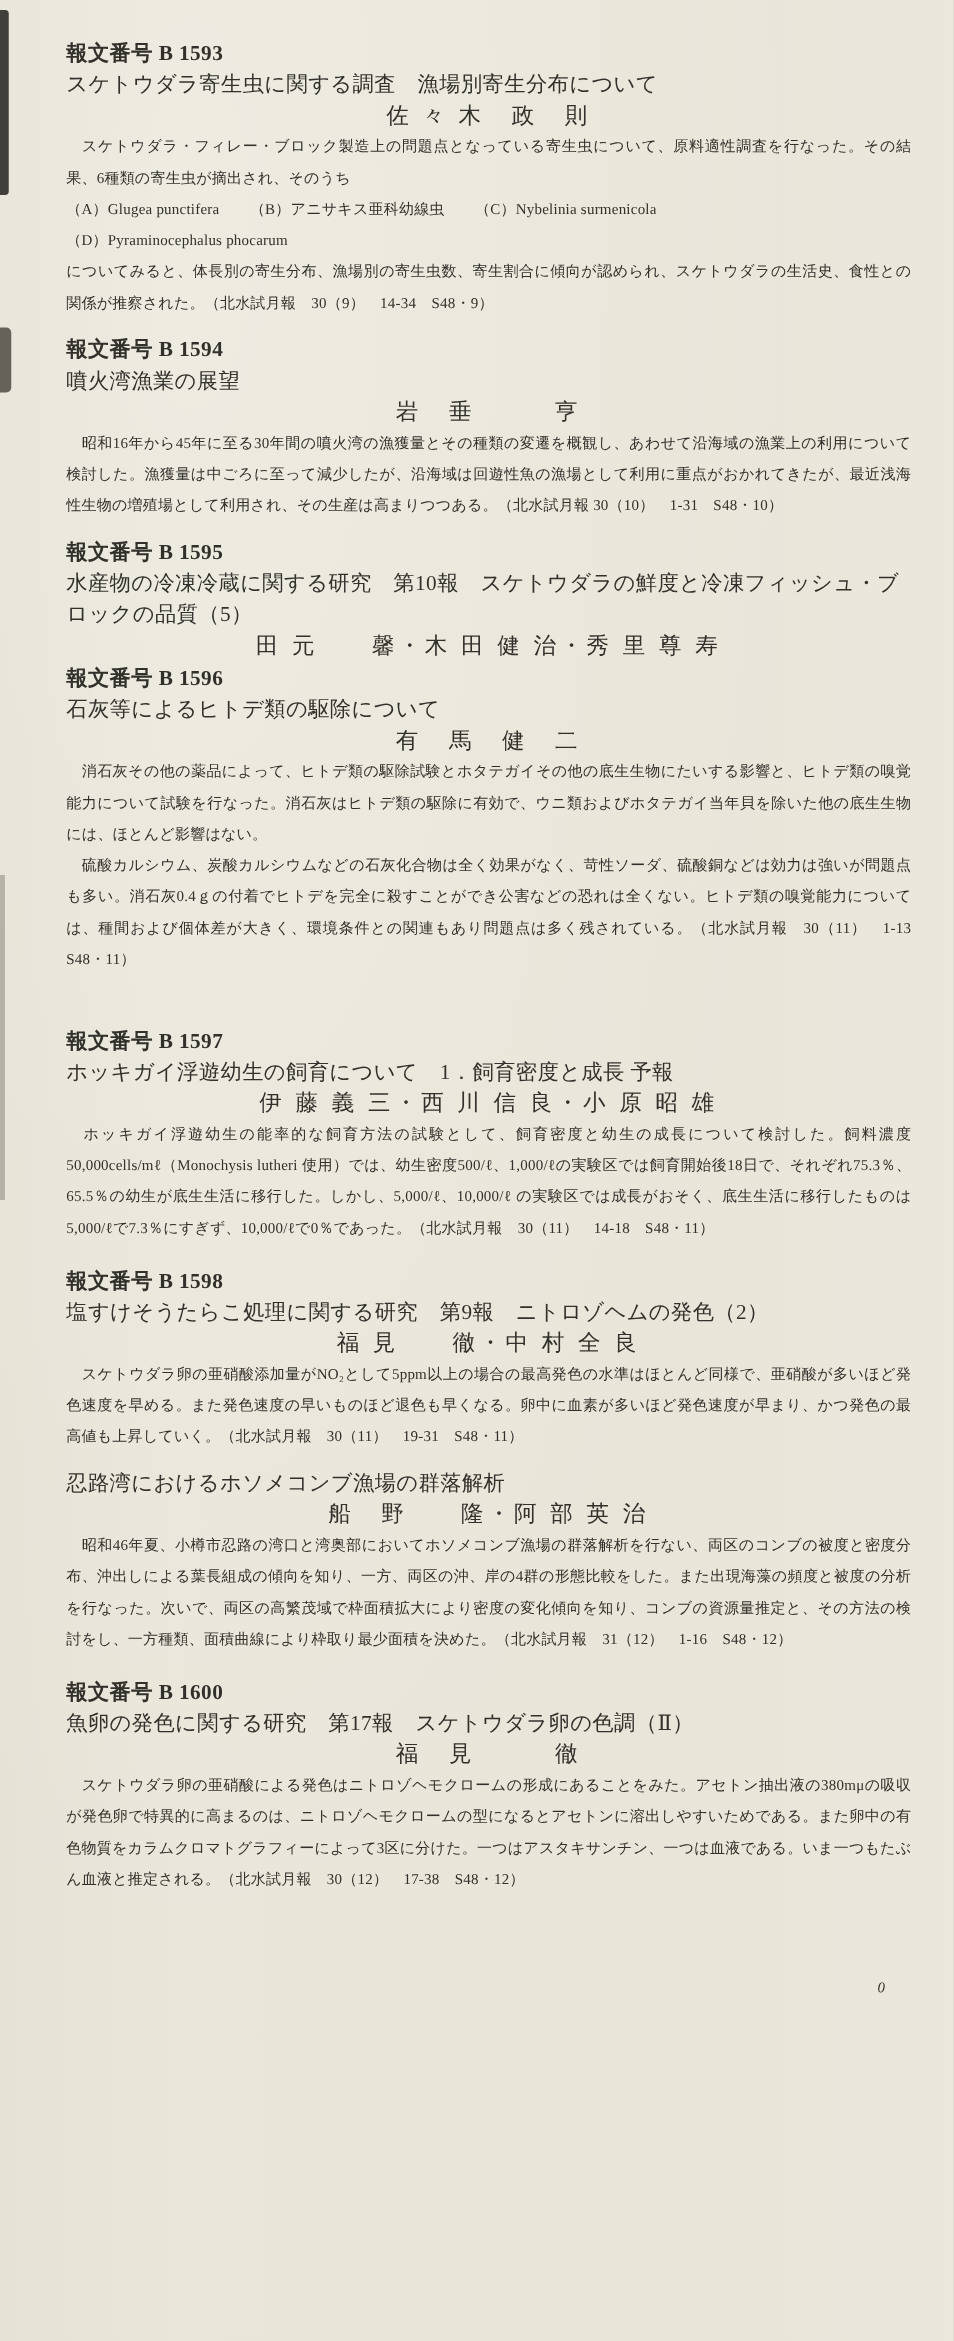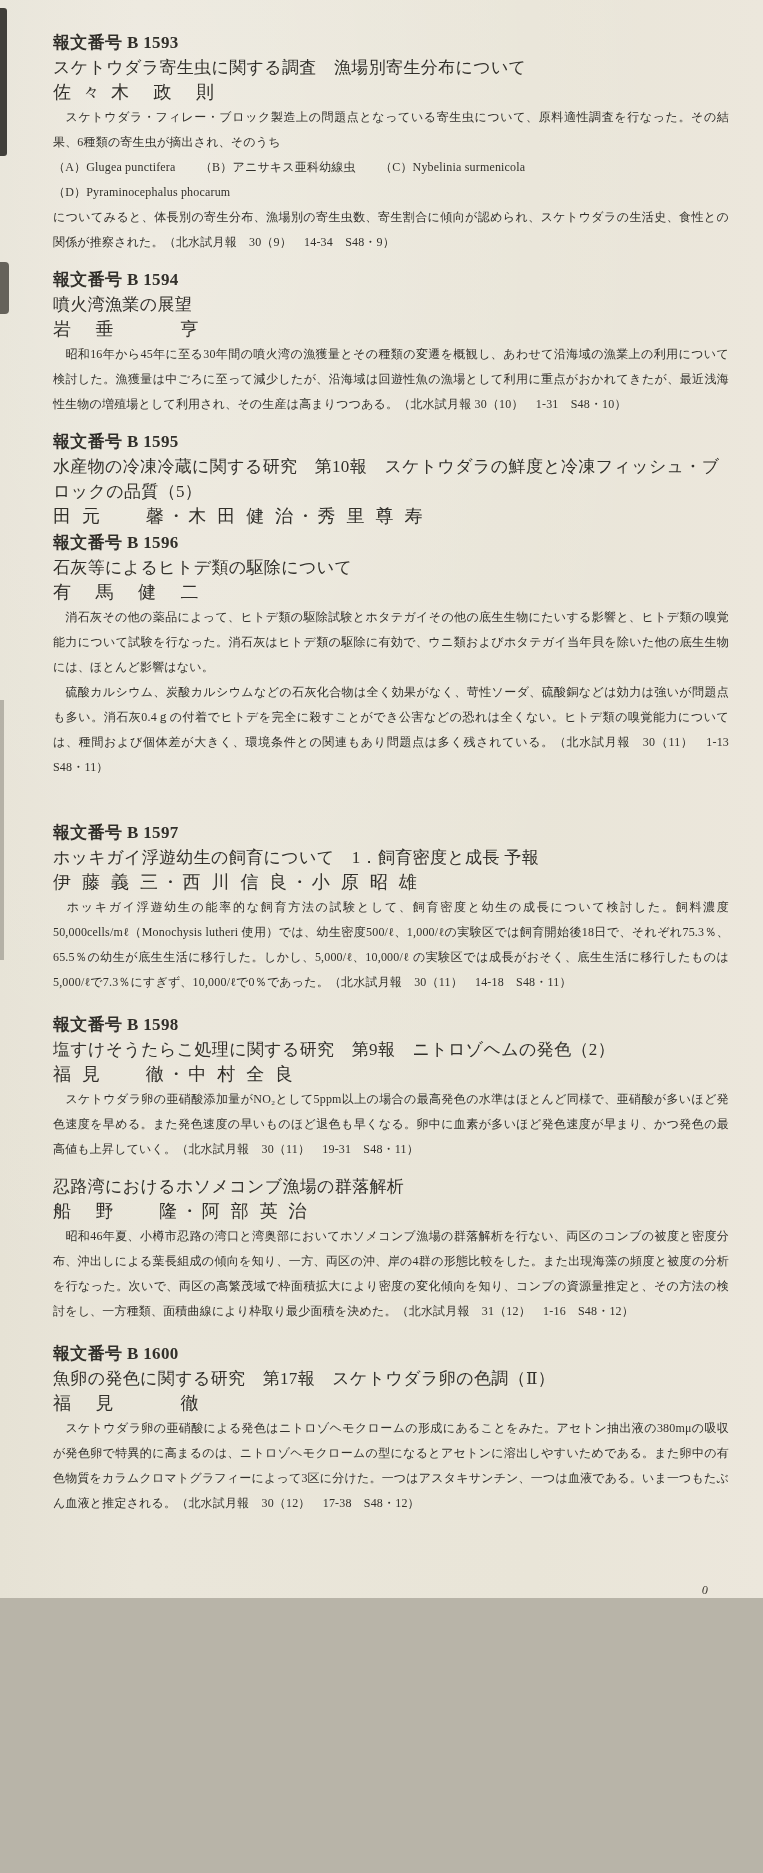--- a/index.html
+++ b/index.html
@@ -3,21 +3,21 @@
 <meta charset="utf-8">
 <style>
   html,body{margin:0;padding:0;}
   body{
     background:#b8b4a8;
     font-family:"Liberation Serif","DejaVu Serif",serif;
   }
   .page{
     position:relative;
     width:763px;
-    height:1598px;
+    height:1873px;
     margin:0 auto;
     box-sizing:border-box;
     padding:30px 34px 0 53px;
     background:
       radial-gradient(ellipse at 20% 10%, rgba(255,255,255,0.20), rgba(255,255,255,0) 60%),
       linear-gradient(90deg, #e6e2d5 0%, #eae6da 18%, #e9e5d8 70%, #ece7dc 100%);
     color:#32302b;
     overflow:hidden;
   }
   
@@ -37,21 +37,21 @@
     font-size:17px;line-height:25px;font-weight:600;
     letter-spacing:0.02em;
   }
   .entry-title{
     margin:0;
     font-size:17px;line-height:25px;font-weight:400;
     letter-spacing:0.02em;
   }
   .entry-authors{
     font-size:18px;line-height:25px;
-    text-align:left;
+    text-align:center;
     letter-spacing:0.18em;
   }
   .entry-body .para{
     margin:0;
     font-size:12px;line-height:25px;
     text-align:justify;
     letter-spacing:0.015em;
   }
 </style>
 </head>

